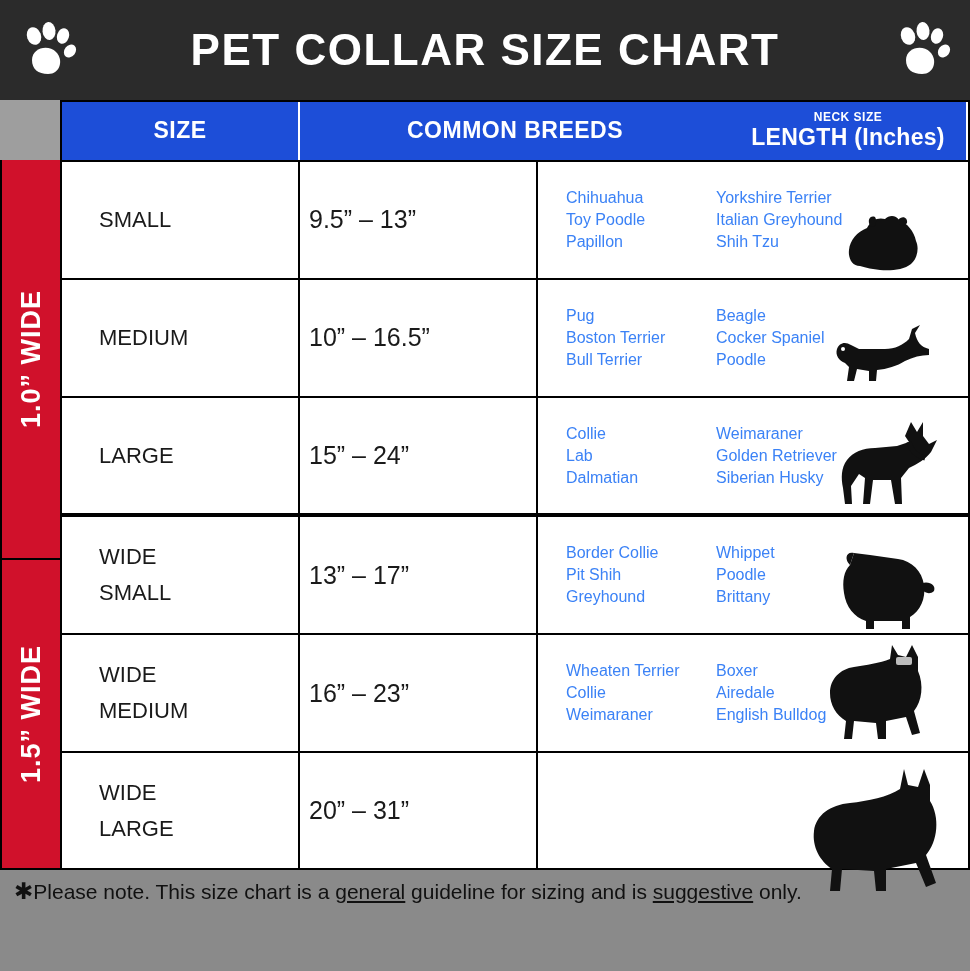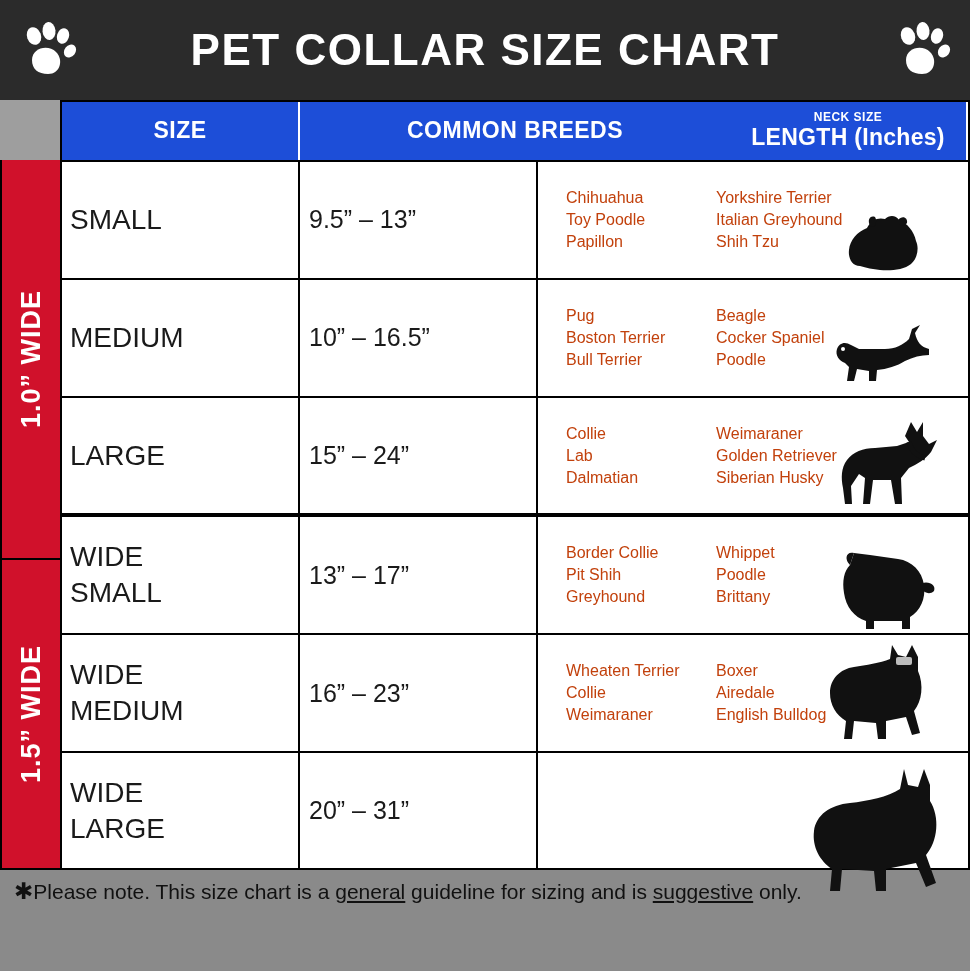--- a/index.html
+++ b/index.html
@@ -133,24 +133,24 @@
   .row.r4 { height: 116px; }
   .row.r5 { height: 116px; }
   .row.r6 { height: 115px; }
   .row.thick { border-top: 4px solid #000; }
 
   .cell-size {
     width: 238px;
     flex: 0 0 238px;
     display: flex;
     align-items: center;
-    padding-left: 8px;
+    padding-left: 37px;
     box-sizing: border-box;
     border-right: 2px solid #000;
-    font-size: 28px;
+    font-size: 22px;
     color: #1a1a1a;
     line-height: 36px;
   }
   .cell-size .two-line { display: block; }
   .cell-len {
     width: 238px;
     flex: 0 0 238px;
     display: flex;
     align-items: center;
     padding-left: 9px;
@@ -162,21 +162,21 @@
   .cell-breeds {
     flex: 1 1 auto;
     display: flex;
     align-items: center;
     position: relative;
     box-sizing: border-box;
     padding-left: 28px;
   }
   .breed-col {
     font-size: 16px;
-    color: #c2410c;
+    color: #3b82f6;
     line-height: 22px;
     white-space: nowrap;
   }
   .breed-col.c1 { width: 150px; }
   .breed-col.c2 { width: 160px; }
   .dog-art {
     position: absolute;
     right: 8px;
     bottom: 2px;
     width: 150px;

